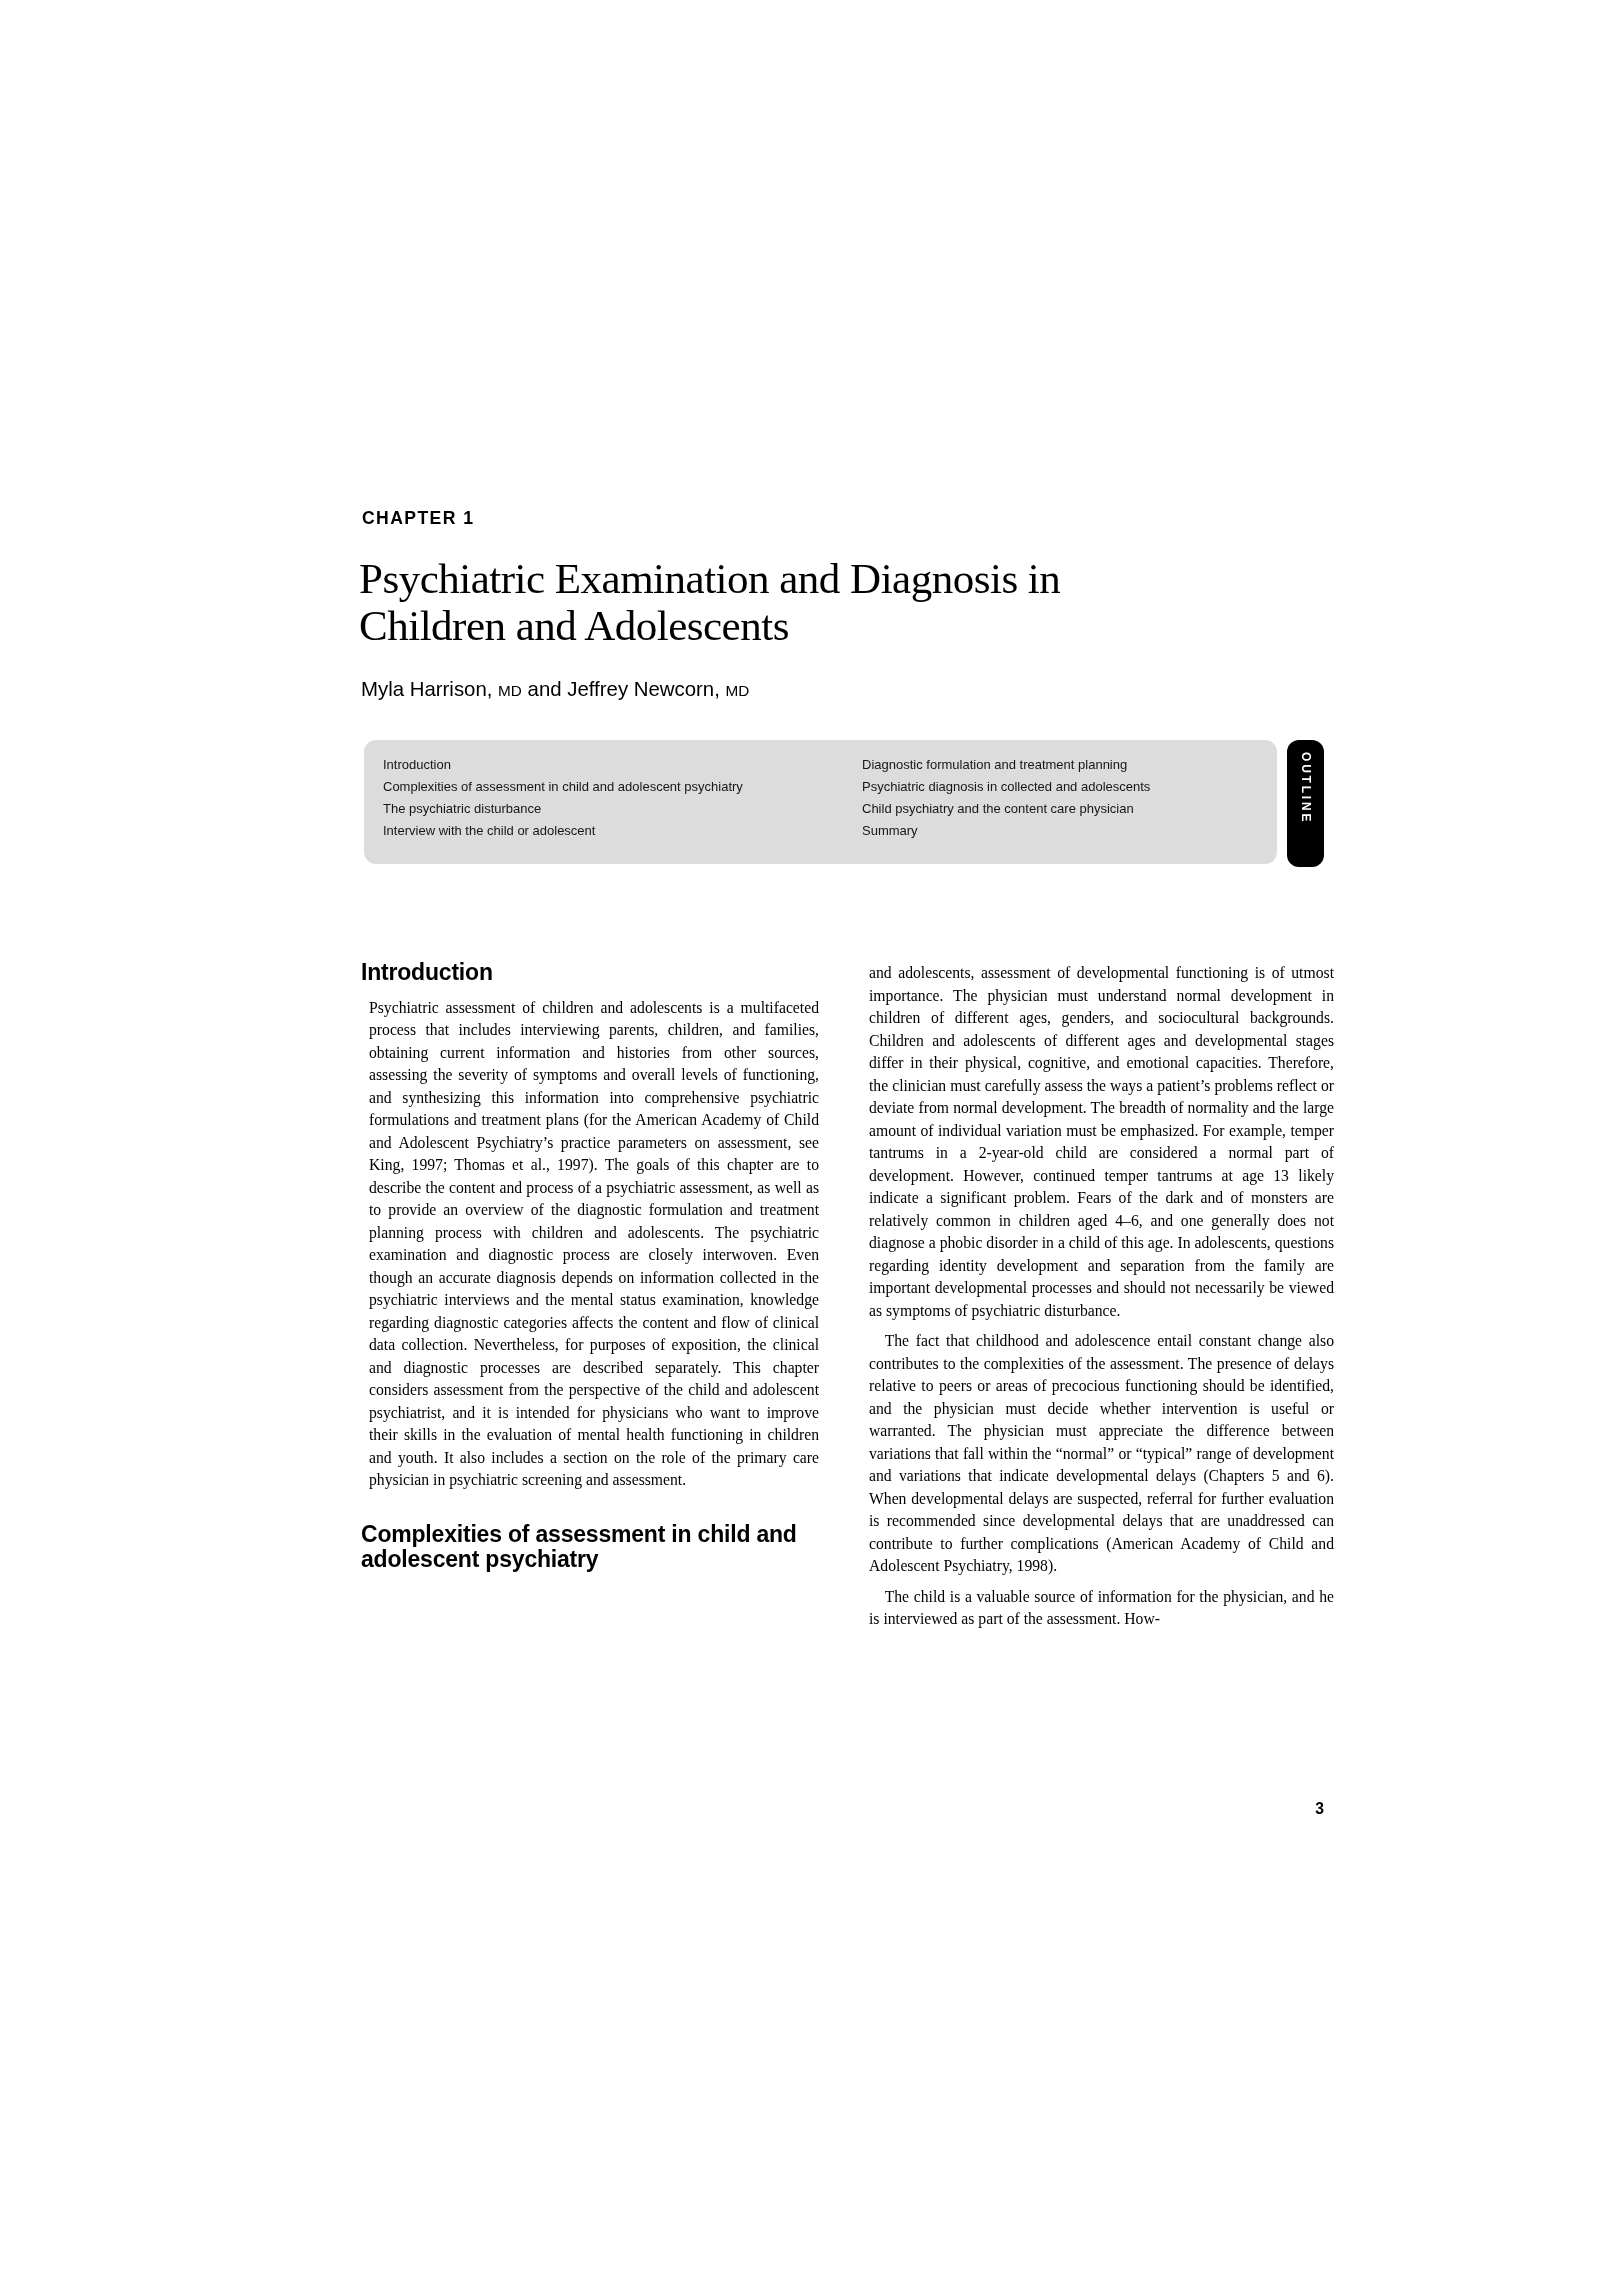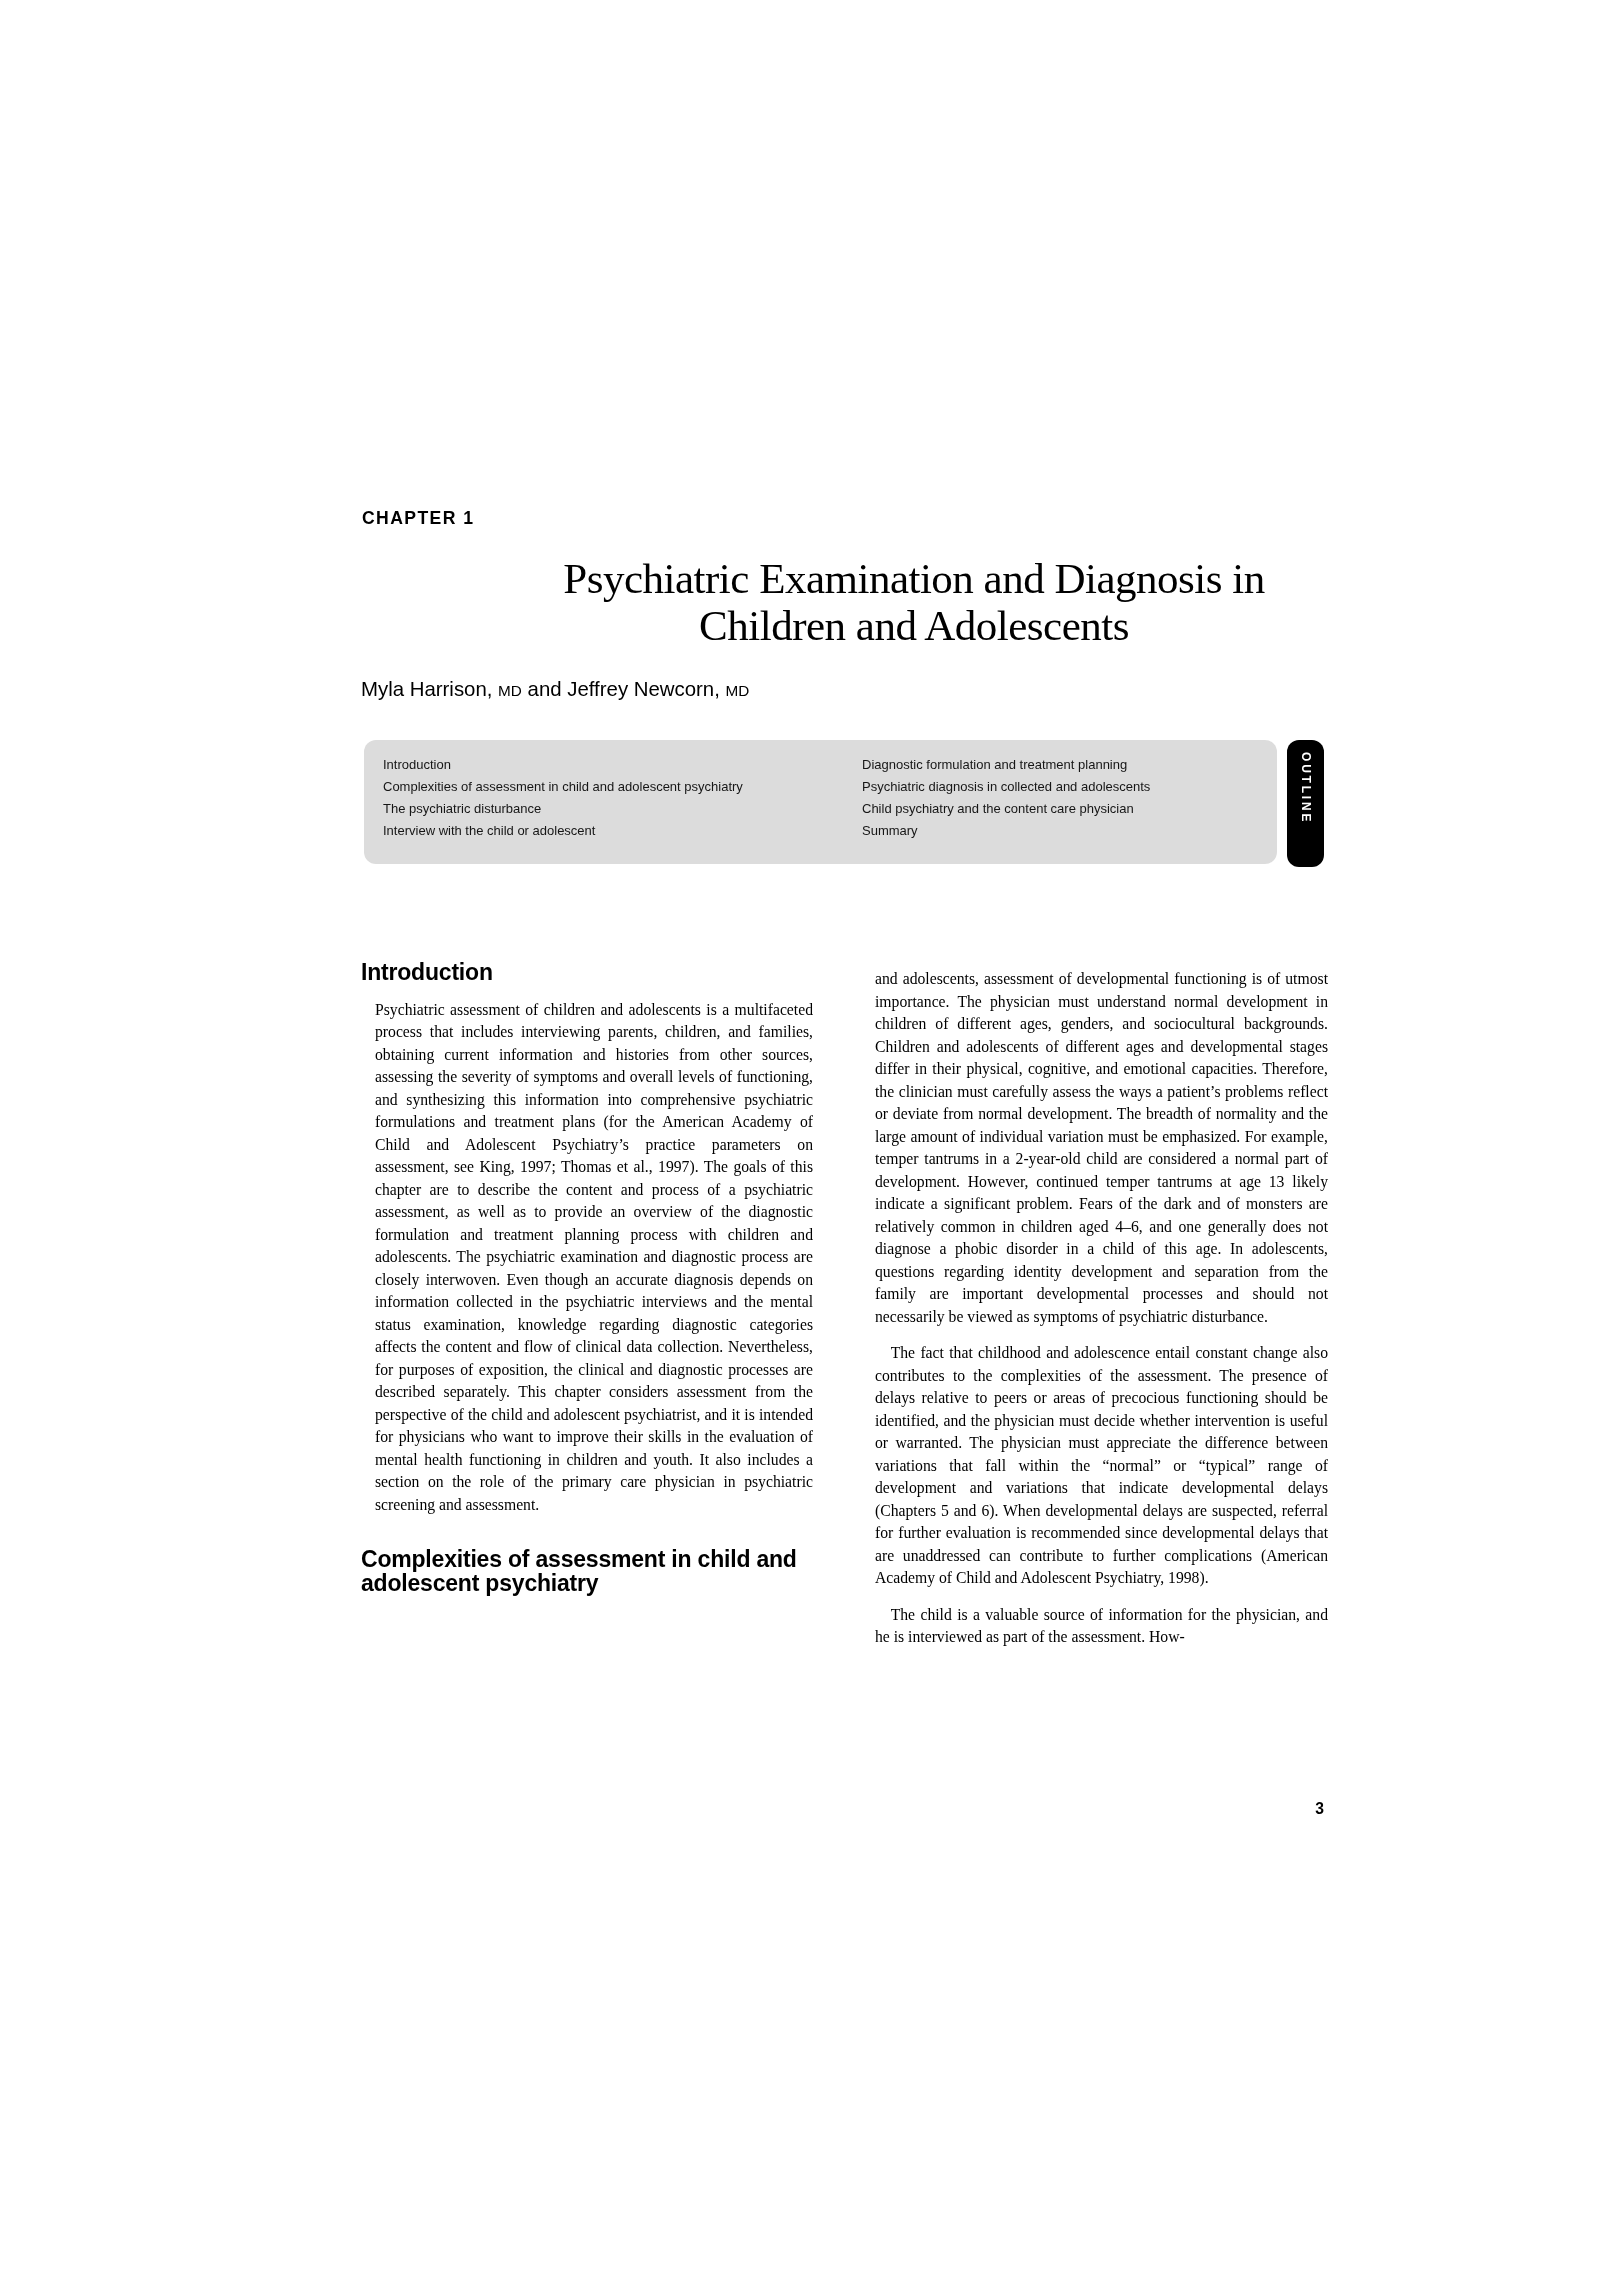--- a/index.html
+++ b/index.html
@@ -15,21 +15,21 @@
   .chapter-label {
     position: absolute; left: 362px; top: 508px;
     font-family: "Liberation Sans", sans-serif;
     font-weight: bold; font-size: 17.6px; letter-spacing: 1.4px;
     color: #000;
   }
   .title {
     position: absolute; left: 359px; top: 555px; width: 1110px;
     font-family: "Liberation Serif", serif;
     font-size: 43px; line-height: 47px; font-weight: normal;
-    letter-spacing: -0.5px; color: #000; text-align: center;
+    letter-spacing: -0.5px; color: #000;
   }
   .byline {
     position: absolute; left: 361px; top: 678px; width: 740px;
     font-family: Liberation Sans, sans-serif;
     font-size: 20.4px; color: #000;
   }
   .byline .sc { font-size: 15.3px; }
 
   .outline-box {
     position: absolute; left: 364px; top: 740px;
@@ -64,21 +64,21 @@
   .col-right { left: 861px; top: 954px; width: 481px; }
 
   .col h2 {
     font-family: "Liberation Sans", sans-serif;
     font-weight: bold; font-size: 23px; line-height: 24.5px;
     letter-spacing: -0.2px; margin: 0 0 12px 0;
     text-align: left;
   }
   .col h2.second { margin-top: 30.5px; }
   .col p {
-    margin: 14px;
+    margin: 8px;
     font-family: "Liberation Serif", serif;
     font-size: 15.7px; line-height: 22.5px; color: #000;
   }
   .col p.indent { text-indent: 15.7px; }
 
   .page-number {
     position: absolute; left: 1185px; top: 1800px; width: 139px;
     text-align: right;
     font-family: "Liberation Sans", sans-serif;
     font-weight: bold; font-size: 15.7px; color: #000;

